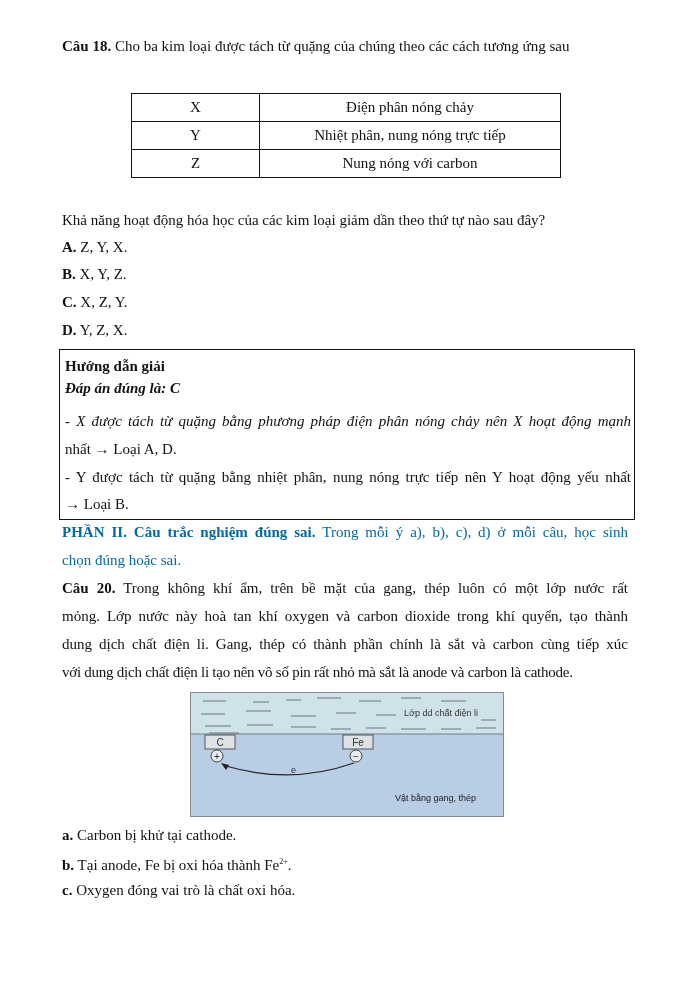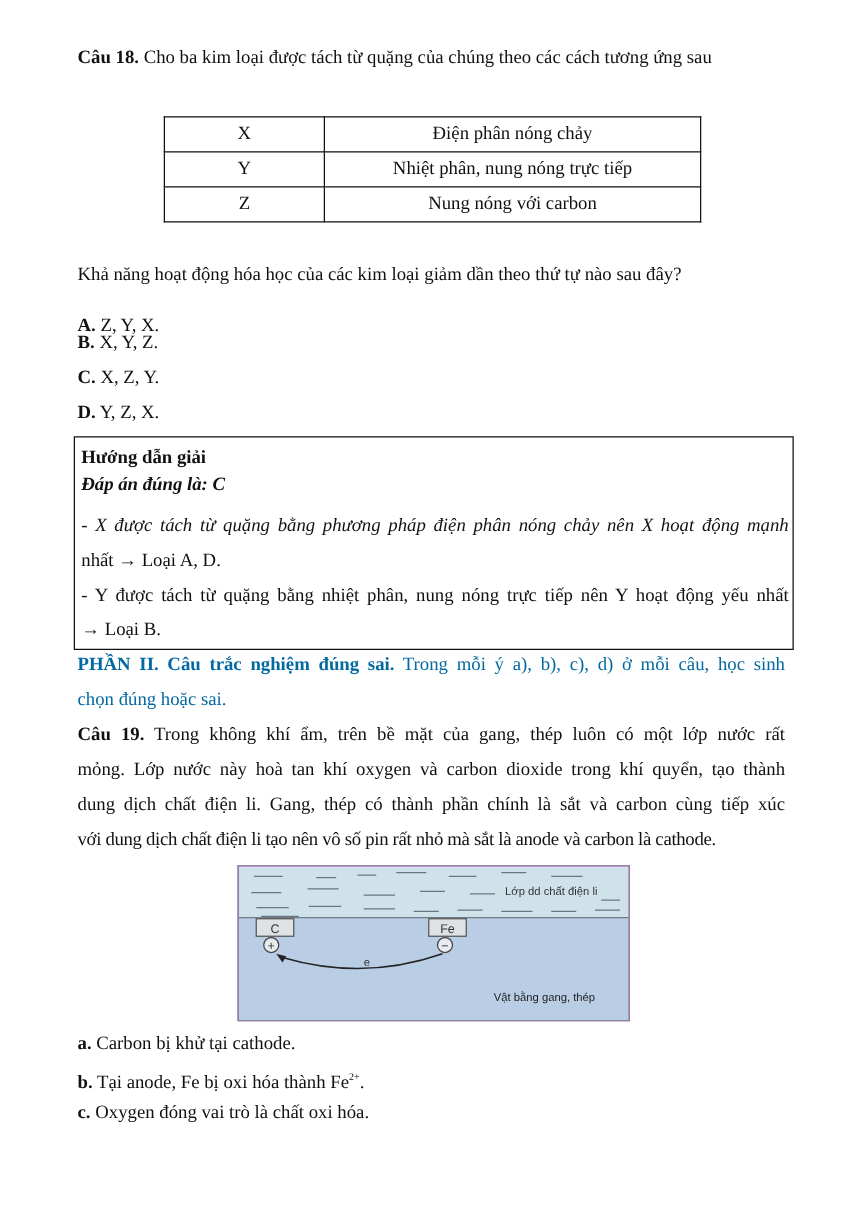--- a/index.html
+++ b/index.html
@@ -13,21 +13,21 @@
   table.tbl { position: absolute; left: 131px; top: 93px; width: 430px; border-collapse: collapse; }
   table.tbl td, table.tbl th { border: 1px solid #111; height: 27px; padding: 0; text-align: center;
                                 font-size: 15px; line-height: 27px; }
   table.tbl th { font-weight: bold; }
   table.tbl col.c1 { width: 128px; }
 
   .box { position: absolute; left: 59px; top: 349px; width: 574px; height: 169px; border: 1px solid #111; }
   .box .line { left: 5px; text-align: center; }
 
   .diagram { position: absolute; left: 190px; top: 692px; width: 312px; height: 123px;
-             border: 1px solid #7f8a92; overflow: hidden; background: #d946ef; }
+             border: 1px solid #7f8a92; overflow: hidden; background: #4d7c0f; }
 </style>
 </head>
 <body>
 
 <div class="line" style="top:36px;">
   <b>Câu 18.</b><span> Cho ba kim loại được tách từ quặng của chúng theo các cách tương ứng sau</span>
 </div>
 
 <table class="tbl">
   <colgroup>
@@ -45,41 +45,41 @@
   </tr>
   <tr>
     <td>Z</td>
     <td>Nung nóng với carbon</td>
   </tr>
 </tbody>
   </table>
 
 <div class="line" style="top:210px;">Khả năng hoạt động hóa học của các kim loại giảm dần theo thứ tự nào sau đây?</div>
 
-<div class="line" style="top:237px;margin-top:14px;"><b>A.</b><span> Z, Y, X.</span></div>
+<div class="line" style="top:237px;"><b>A.</b><span> Z, Y, X.</span></div>
 <div class="line" style="top:264px;"><b>B.</b><span> X, Y, Z.</span></div>
 <div class="line" style="top:292px;"><b>C.</b><span> X, Z, Y.</span></div>
 <div class="line" style="top:320px;"><b>D.</b><span> Y, Z, X.</span></div>
 
 <div class="box">
   <div class="line" style="top:6px;"><b>Hướng dẫn giải</b></div>
   <div class="line" style="top:28px;font-style:italic;"><b>Đáp án đúng là: C</b></div>
   <div class="line justify" style="top:61px;font-style:italic;">- X được tách từ quặng bằng phương pháp điện phân nóng chảy nên X hoạt động mạnh</div>
   <div class="line" style="top:89px;">nhất → Loại A, D.</div>
   <div class="line justify" style="top:117px;">- Y được tách từ quặng bằng nhiệt phân, nung nóng trực tiếp nên Y hoạt động yếu nhất</div>
   <div class="line" style="top:144px;">→ Loại B.</div>
 </div>
 
 <div class="line red justify" style="top:522px;">
   <b>PHẦN II. Câu trắc nghiệm đúng sai.</b><span> Trong mỗi ý a), b), c), d) ở mỗi câu, học sinh</span>
 </div>
 <div class="line red" style="top:550px;">chọn đúng hoặc sai.</div>
 
 <div class="line justify" style="top:578px;">
-  <b>Câu 19.</b><span> Trong không khí ẩm, trên bề mặt của gang, thép luôn có một lớp nước rất</span>
+  <b>Câu 20.</b><span> Trong không khí ẩm, trên bề mặt của gang, thép luôn có một lớp nước rất</span>
 </div>
 <div class="line justify" style="top:606px;">mỏng. Lớp nước này hoà tan khí oxygen và carbon dioxide trong khí quyển, tạo thành</div>
 <div class="line justify" style="top:634px;">dung dịch chất điện li. Gang, thép có thành phần chính là sắt và carbon cùng tiếp xúc</div>
 <div class="line" style="top:662px; letter-spacing:-0.25px;">với dung dịch chất điện li tạo nên vô số pin rất nhỏ mà sắt là anode và carbon là cathode.</div>
 
 <div class="diagram">
   <svg width="312" height="123" viewBox="0 0 312 123">
     <rect x="0" y="0" width="312" height="41" fill="#cfe2ea"></rect>
     <rect x="0" y="41" width="312" height="82" fill="#b9cde4"></rect>
     <line x1="0" y1="41" x2="312" y2="41" stroke="#6f7d88" stroke-width="1"></line>

